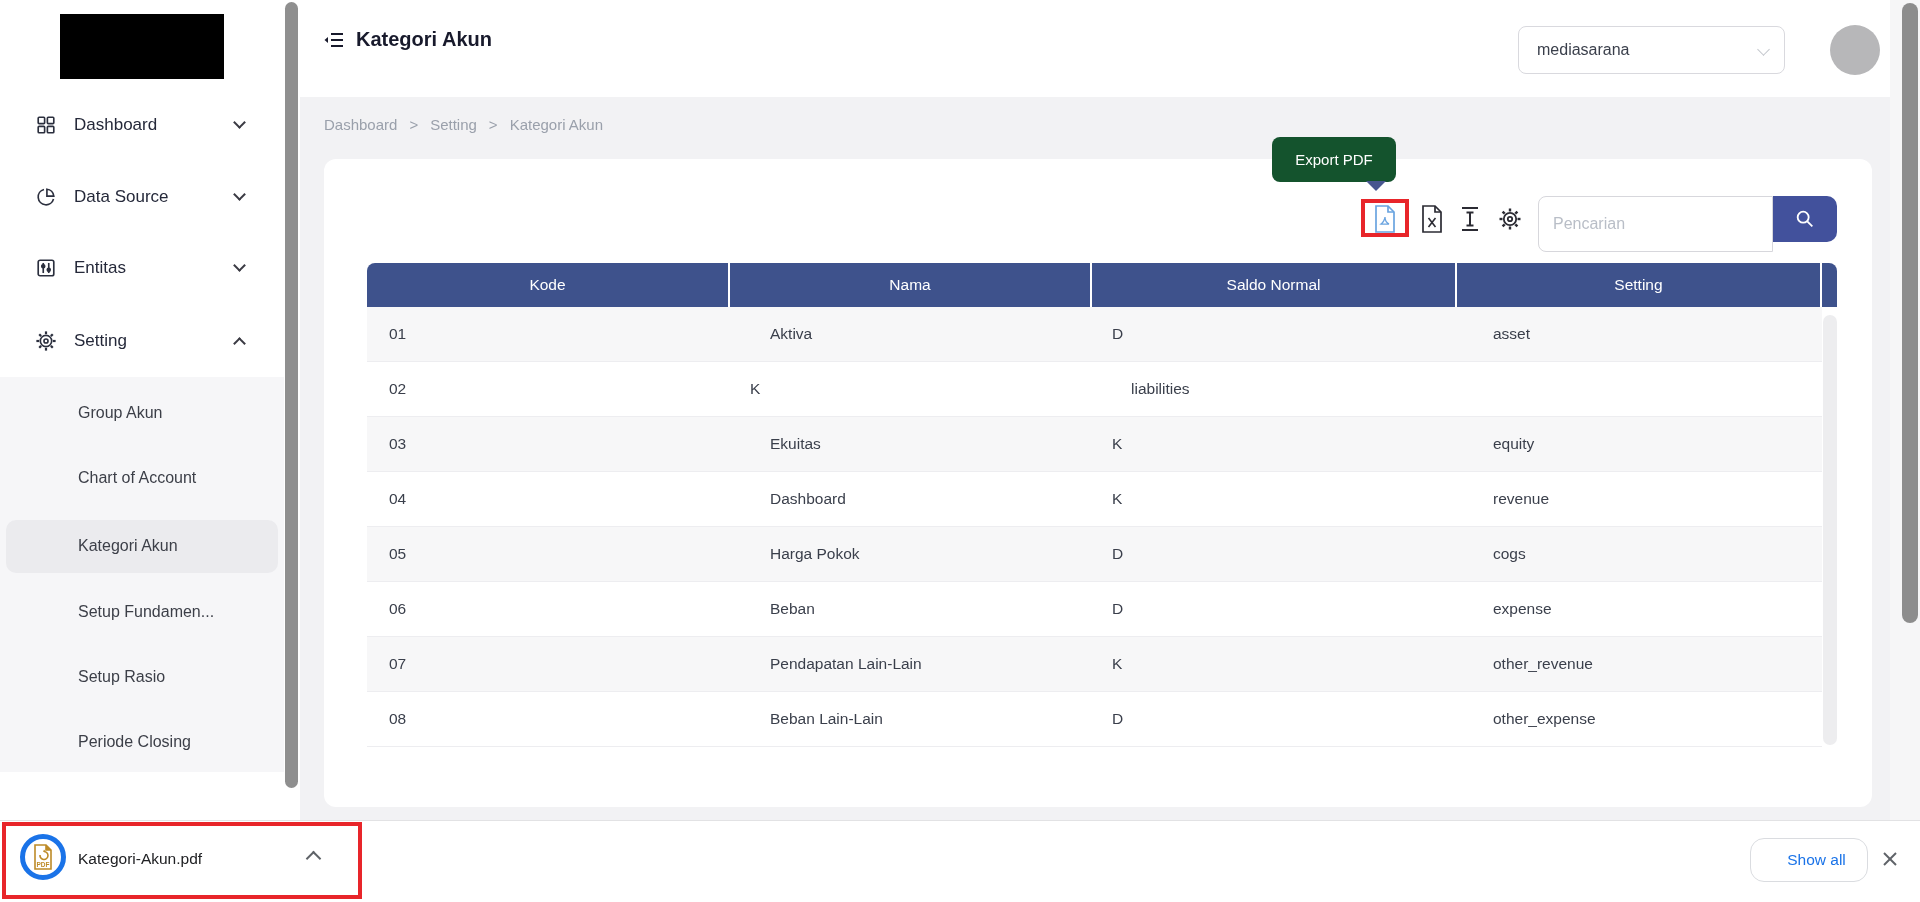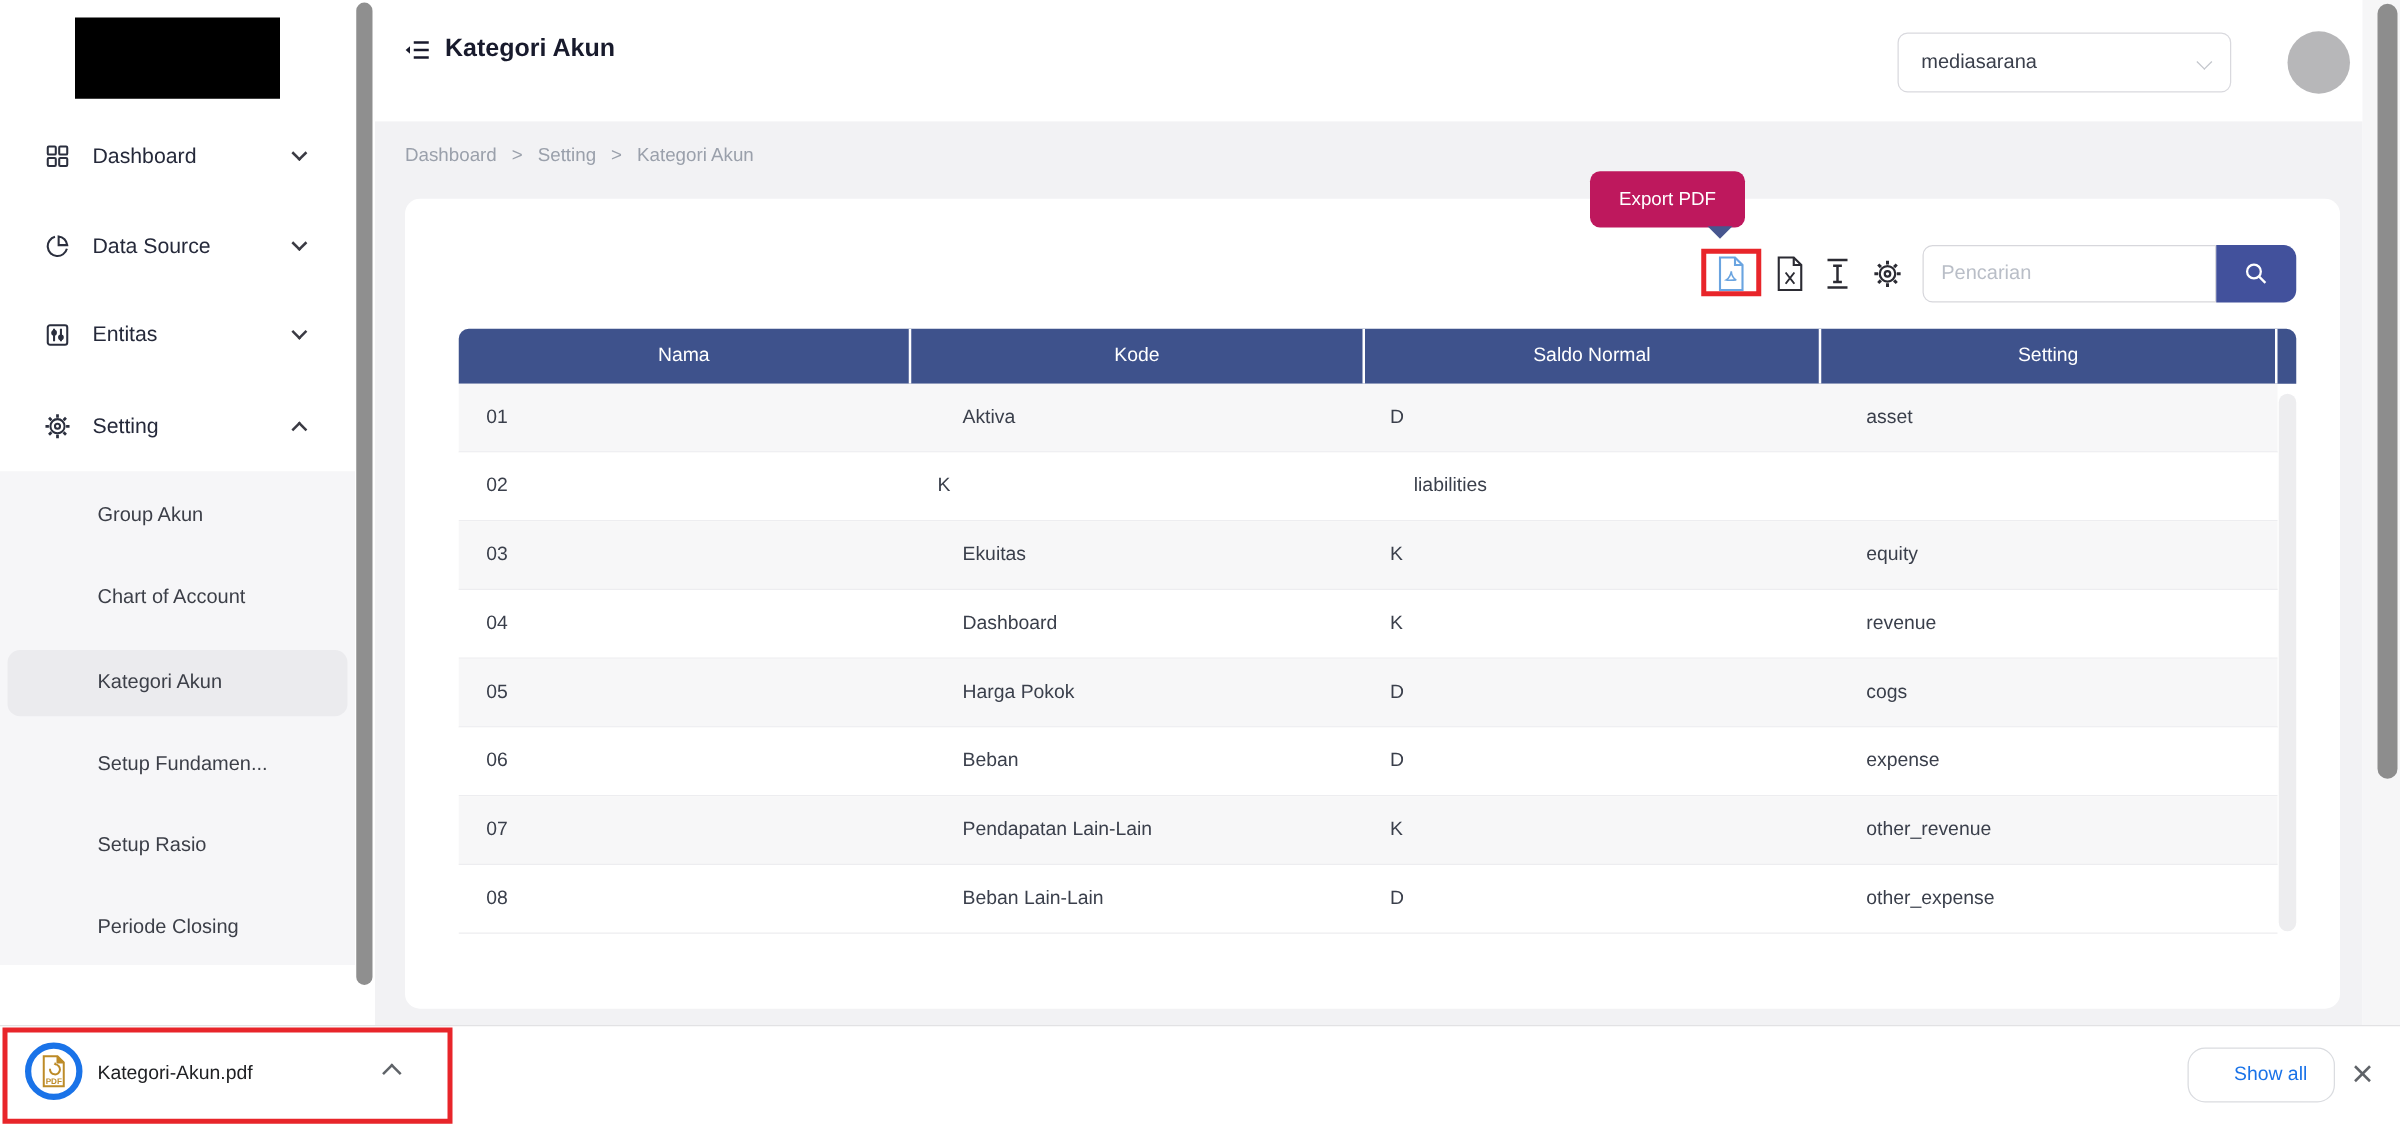--- a/index.html
+++ b/index.html
@@ -26,42 +26,42 @@
   #page-title { left:356px; top:28px; font-size:20px; font-weight:bold; color:#181a2c; z-index:3; }
   #fold-icon { left:322px; top:28px; z-index:3; }
   #entity-select { left:1518px; top:26px; width:267px; height:48px; background:#fff; border:1px solid #d9d9de; border-radius:8px; display:flex; align-items:center; padding-left:18px; font-size:16px; color:#3a3f4b; z-index:3; }
   #entity-select .sel-chev { position:absolute; right:16px; top:18px; width:9px; height:9px; border-right:1.5px solid #c3c6cc; border-bottom:1.5px solid #c3c6cc; transform:rotate(45deg); }
   #avatar { left:1830px; top:25px; width:50px; height:50px; border-radius:50%; background:#b7b7b9; z-index:3; }
   #breadcrumb { left:324px; top:116px; z-index:2; font-size:15px; color:#9aa0ab; display:flex; gap:12px; align-items:center; }
 
   
   #card { left:324px; top:159px; width:1548px; height:648px; background:#fff; border-radius:12px; z-index:2; }
   .tool-icon { position:absolute; top:40px; width:40px; height:40px; display:flex; align-items:center; justify-content:center; cursor:pointer; }
-  #search-box { position:absolute; left:1214px; top:37px; width:235px; height:46px; border:1px solid #d7d7dc; border-left:1px solid #d7d7dc; border-radius:8px 0 0 8px; background:#fff; }
+  #search-box { position:absolute; left:1214px; top:37px; width:235px; height:56px; border:1px solid #d7d7dc; border-left:1px solid #d7d7dc; border-radius:8px 0 0 8px; background:#fff; }
   #search-box input { width:100%; height:100%; border:none; outline:none; font-size:16px; padding:0 14px; color:#3a3f4b; background:transparent; font-family:"Liberation Sans",sans-serif; }
   #search-box input::placeholder { color:#b9bec7; }
   #search-btn { position:absolute; left:1449px; top:37px; width:64px; height:46px; background:#42519c; border:none; border-radius:0 10px 10px 0; display:flex; align-items:center; justify-content:center; cursor:pointer; }
 
   
   #table { position:absolute; left:43px; top:104px; width:1470px; }
   #thead { display:flex; height:44px; background:#3e528c; border-radius:8px 8px 0 0; overflow:hidden; }
   .th { color:#fff; font-size:15.5px; display:flex; align-items:center; justify-content:center; border-right:2px solid #fff; }
   .th:last-child { border-right:none; }
   .th.c0 { width:363px; } .th.c1 { width:362px; } .th.c2 { width:365px; } .th.c3 { width:365px; } .th.stub { width:15px; }
   .trow { display:flex; height:55px; width:1455px; background:#fff; border-bottom:1px solid #ededf0; }
   .trow.alt { background:#f7f7f8; }
   .tcell { display:flex; align-items:center; font-size:15.5px; color:#3a3f4b; }
   .tcell.c0 { width:363px; padding-left:22px; }
   .tcell.c1 { width:362px; padding-left:40px; }
   .tcell.c2 { width:365px; padding-left:20px; }
   .tcell.c3 { width:365px; padding-left:36px; }
   #table-scroll-thumb { left:1499px; top:156px; width:14px; height:430px; background:#ededef; border-radius:7px; }
 
   
-  #tooltip { left:1272px; top:137px; width:124px; height:45px; background:#be185d; border-radius:8px; color:#fff; font-size:15px; display:flex; align-items:center; justify-content:center; z-index:8; }
+  #tooltip { left:1272px; top:137px; width:124px; height:45px; background:#14532d; border-radius:8px; color:#fff; font-size:15px; display:flex; align-items:center; justify-content:center; z-index:8; }
   #tooltip::after { content:""; position:absolute; left:94px; bottom:-9px; width:0; height:0; border-left:10px solid transparent; border-right:10px solid transparent; border-top:10px solid #47568f; }
   .red-box { border:4px solid #e8252a; z-index:9; }
   #red-box-toolbar { left:1361px; top:199px; width:48px; height:38px; }
   #red-box-shelf { left:2px; top:822px; width:360px; height:77px; }
 
   
   #shelf { left:0; top:820px; width:1920px; height:82px; background:#fff; border-top:1px solid #e2e2e4; z-index:7; }
   #dl-ring { position:absolute; left:20px; top:13px; width:46px; height:46px; border:5px solid #1a73e8; border-radius:50%; display:flex; align-items:center; justify-content:center; background:#fff; }
   #dl-name { position:absolute; left:78px; top:29px; font-size:15.5px; color:#202124; }
   #dl-chev { position:absolute; left:308px; top:32px; width:11px; height:11px; border-right:2px solid #5f6368; border-bottom:2px solid #5f6368; transform:rotate(225deg); }
@@ -236,22 +236,22 @@
   </div>
   <button id="search-btn">
     <svg width="22" height="22" viewBox="0 0 24 24" fill="none" stroke="#fff" stroke-width="2">
         <circle cx="10" cy="10" r="6"></circle>
         <line x1="14.5" y1="14.5" x2="20" y2="20"></line>
       </svg>
   </button>
 
   <div id="table">
     <div id="thead">
+      <div class="th c0">Kode</div>
       <div class="th c1">Nama</div>
-      <div class="th c0">Kode</div>
       <div class="th c2">Saldo Normal</div>
       <div class="th c3">Setting</div>
       <div class="th stub"></div>
     </div>
     <div id="tbody">
         <div class="trow alt">
           <div class="tcell c0">01</div>
           <div class="tcell c1">Aktiva</div>
           <div class="tcell c2">D</div>
           <div class="tcell c3">asset</div>

